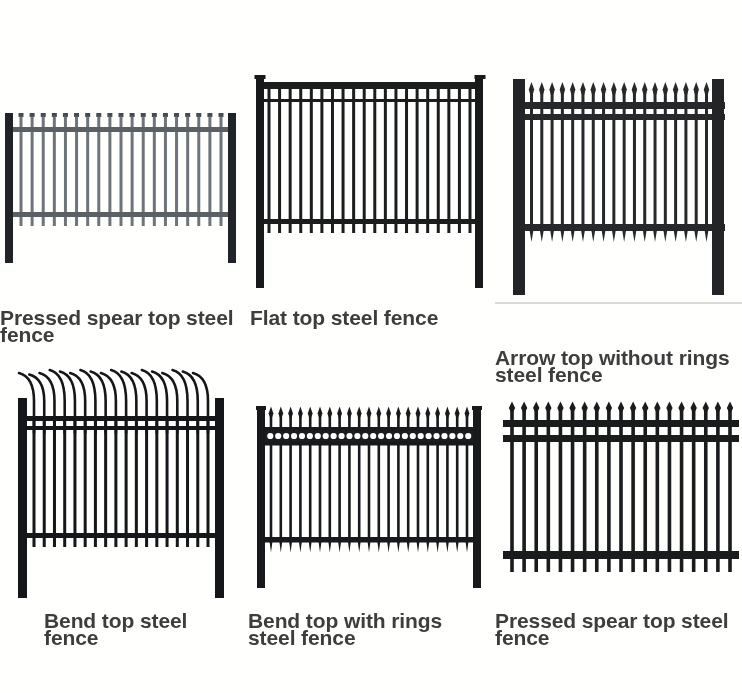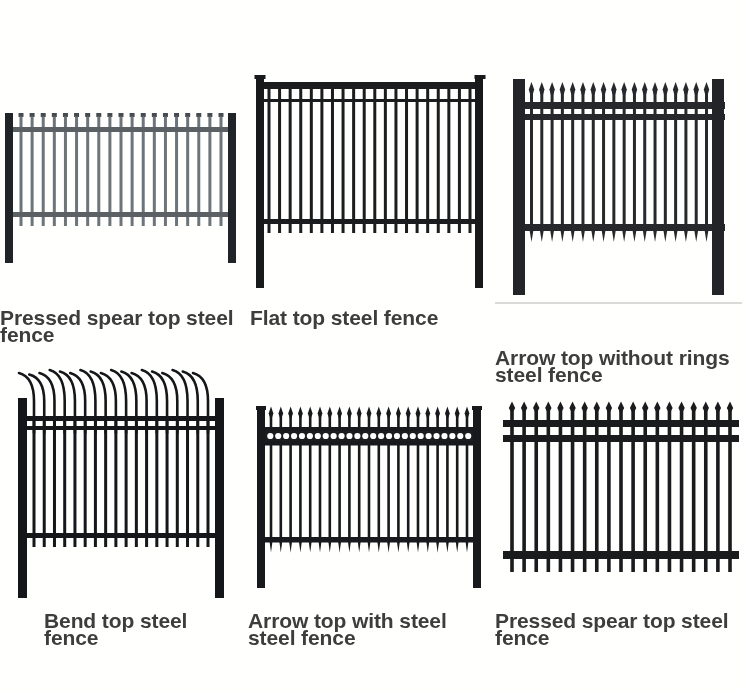--- a/index.html
+++ b/index.html
@@ -316,21 +316,21 @@
           <circle cx="212.284" cy="36" r="3.1" fill="#ffffff"></circle>
           <circle cx="220.2" cy="36" r="3.1" fill="#ffffff"></circle>
           <rect x="17" y="41" width="208" height="4.5" fill="#17191c"></rect>
           <rect x="17" y="137" width="208" height="5.5" fill="#17191c"></rect>
           <rect x="8" y="6" width="10" height="4" fill="#17191c"></rect>
           <rect x="9" y="8" width="8" height="180" fill="#17191c"></rect>
           <rect x="224" y="6" width="10" height="4" fill="#17191c"></rect>
           <rect x="225" y="8" width="8" height="180" fill="#17191c"></rect>
         </svg>
       </div>
-    <figcaption class="caption" style="top: 272px; color: rgb(61, 61, 61);">Arrow top with steel steel fence</figcaption>
+    <figcaption class="caption" style="top: 272px; color: rgb(61, 61, 61);">Bend top with rings steel fence</figcaption>
   </figure>
 
   <figure class="cell" style="left:495px; top:340px; width:247px; height:353px">
     <div class="fence-holder" style="left:0; top:58px">
         <svg xmlns="http://www.w3.org/2000/svg" width="247" height="180" viewBox="0 0 247 180">
           <polygon points="17,3.5 20.2,10 17,16 13.8,10" fill="#191b1d"></polygon>
           <rect x="15.2" y="12" width="3.6" height="162" fill="#191b1d"></rect>
           <polygon points="29.11111111111111,3.5 32.31111111111111,10 29.11111111111111,16 25.91111111111111,10" fill="#191b1d"></polygon>
           <rect x="27.31111111111111" y="12" width="3.6" height="162" fill="#191b1d"></rect>
           <polygon points="41.22222222222222,3.5 44.422222222222224,10 41.22222222222222,16 38.02222222222222,10" fill="#191b1d"></polygon>

